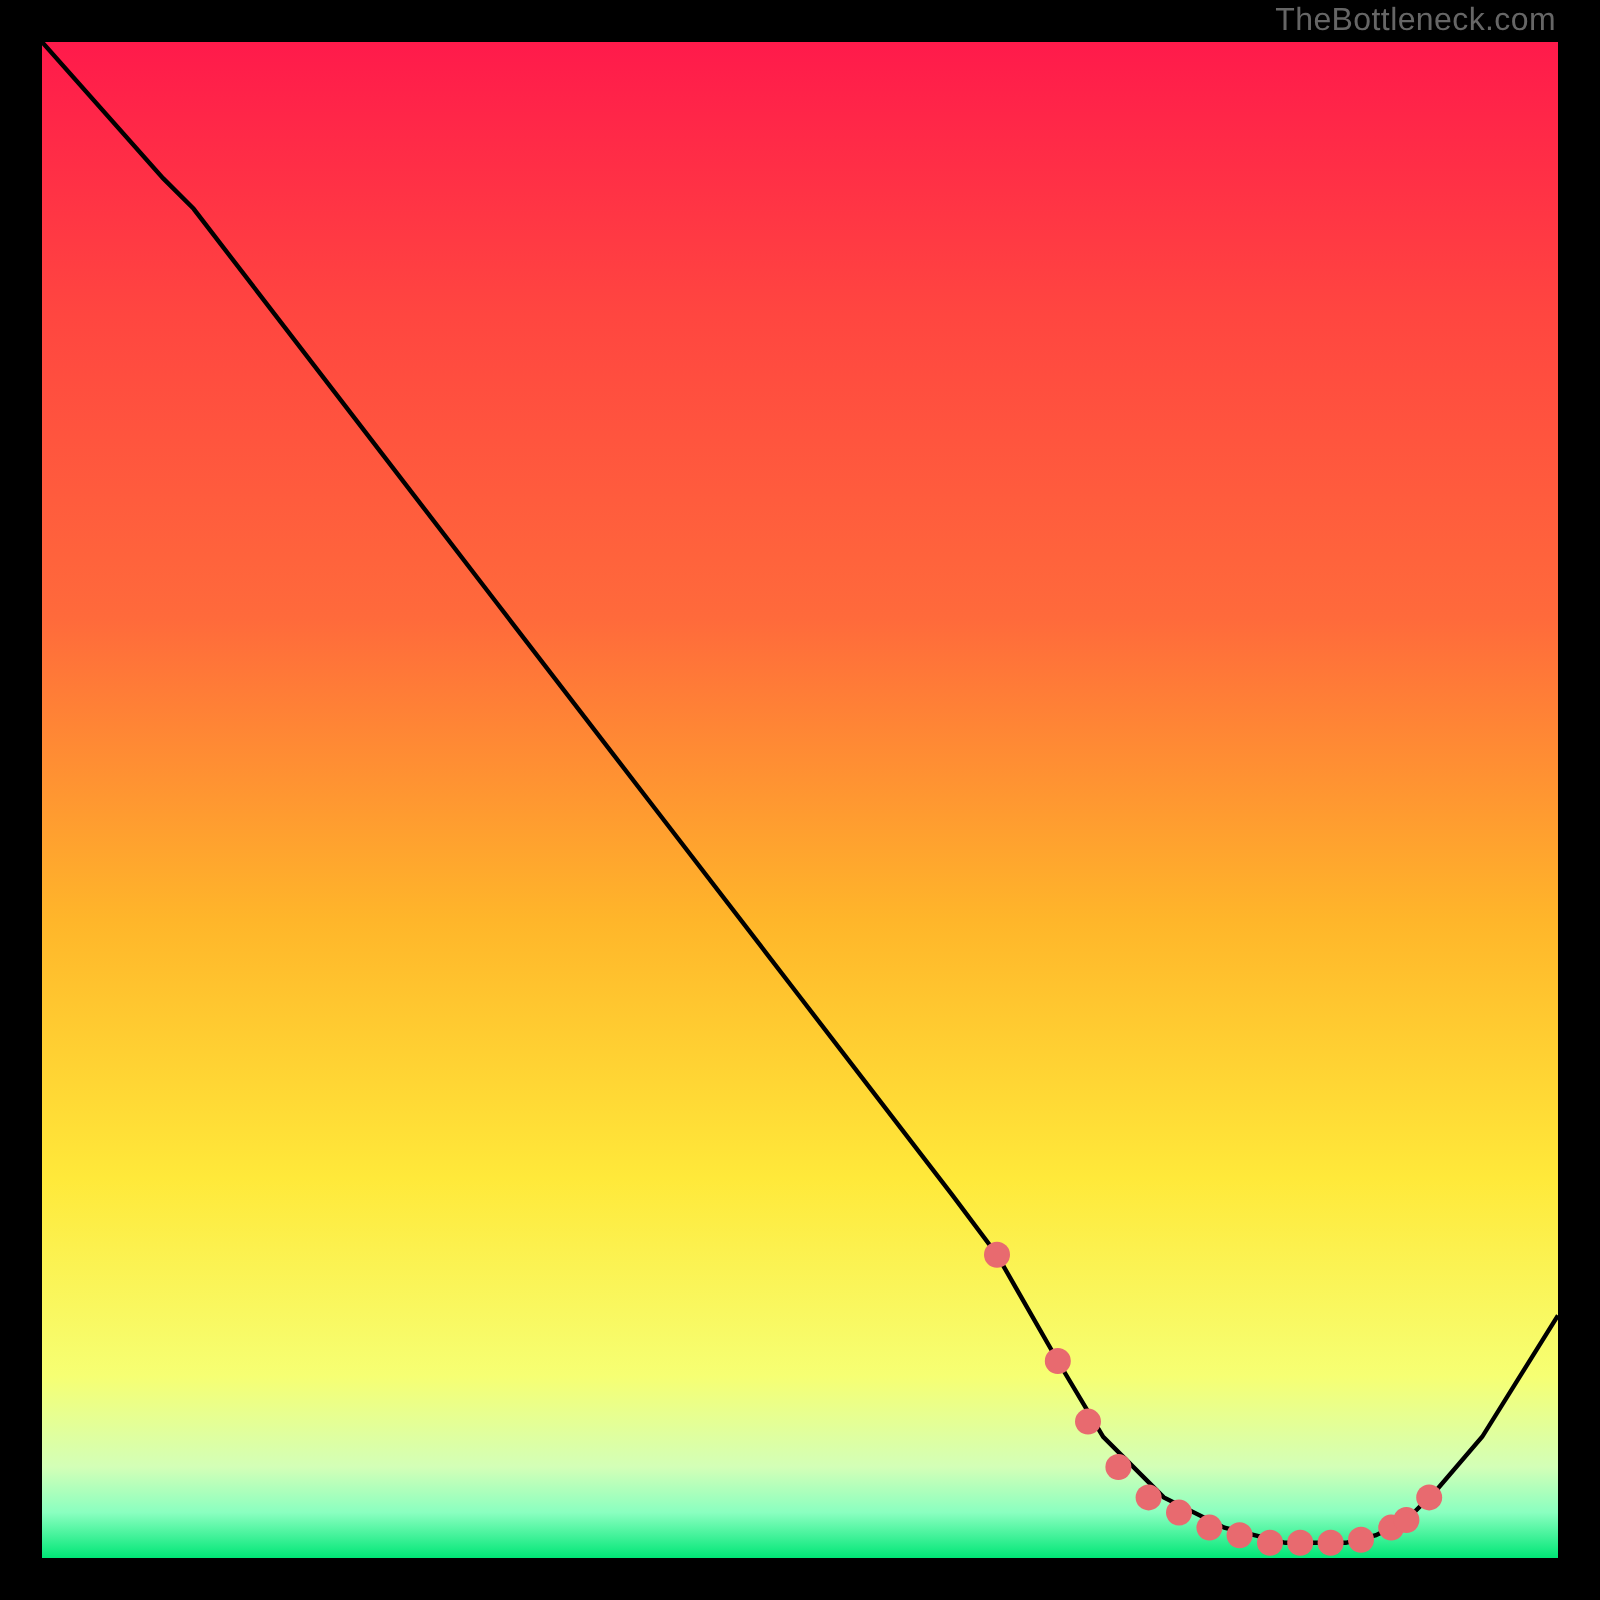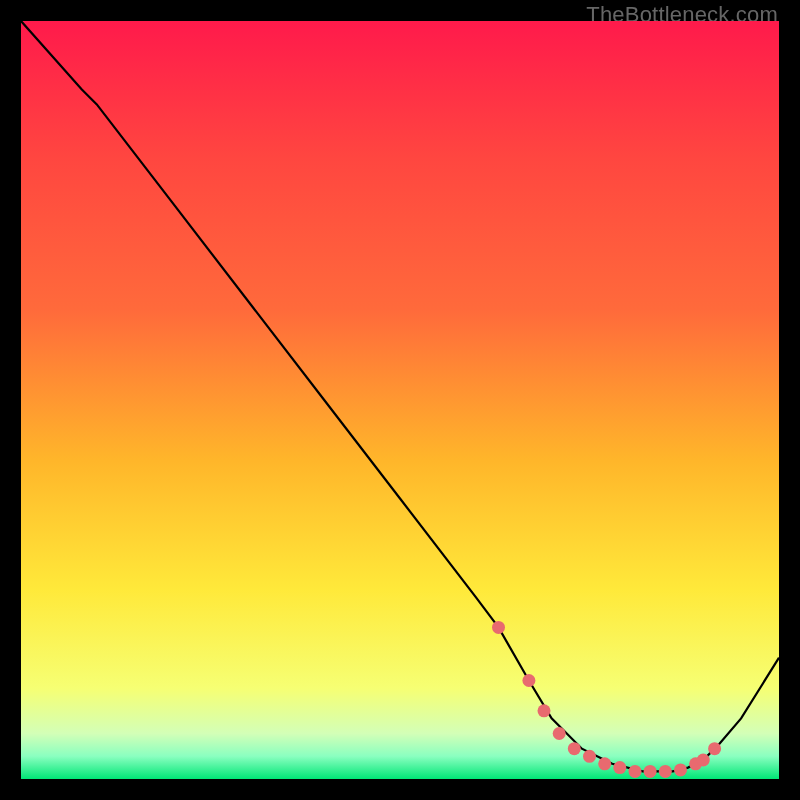--- a/index.html
+++ b/index.html
@@ -22,21 +22,21 @@
     left: 21px;
     top: 21px;
     width: 758px;
     height: 758px;
   }
   .watermark {
     position: absolute;
     top: 2px;
     right: 22px;
     color: #666666;
-    font-size: 22px;
+    font-size: 16px;
     font-weight: 500;
     letter-spacing: 0.2px;
     text-align: center;
   }
   svg { display: block; }
 </style>
 </head>
 <body>
 
 <div class="stage">

